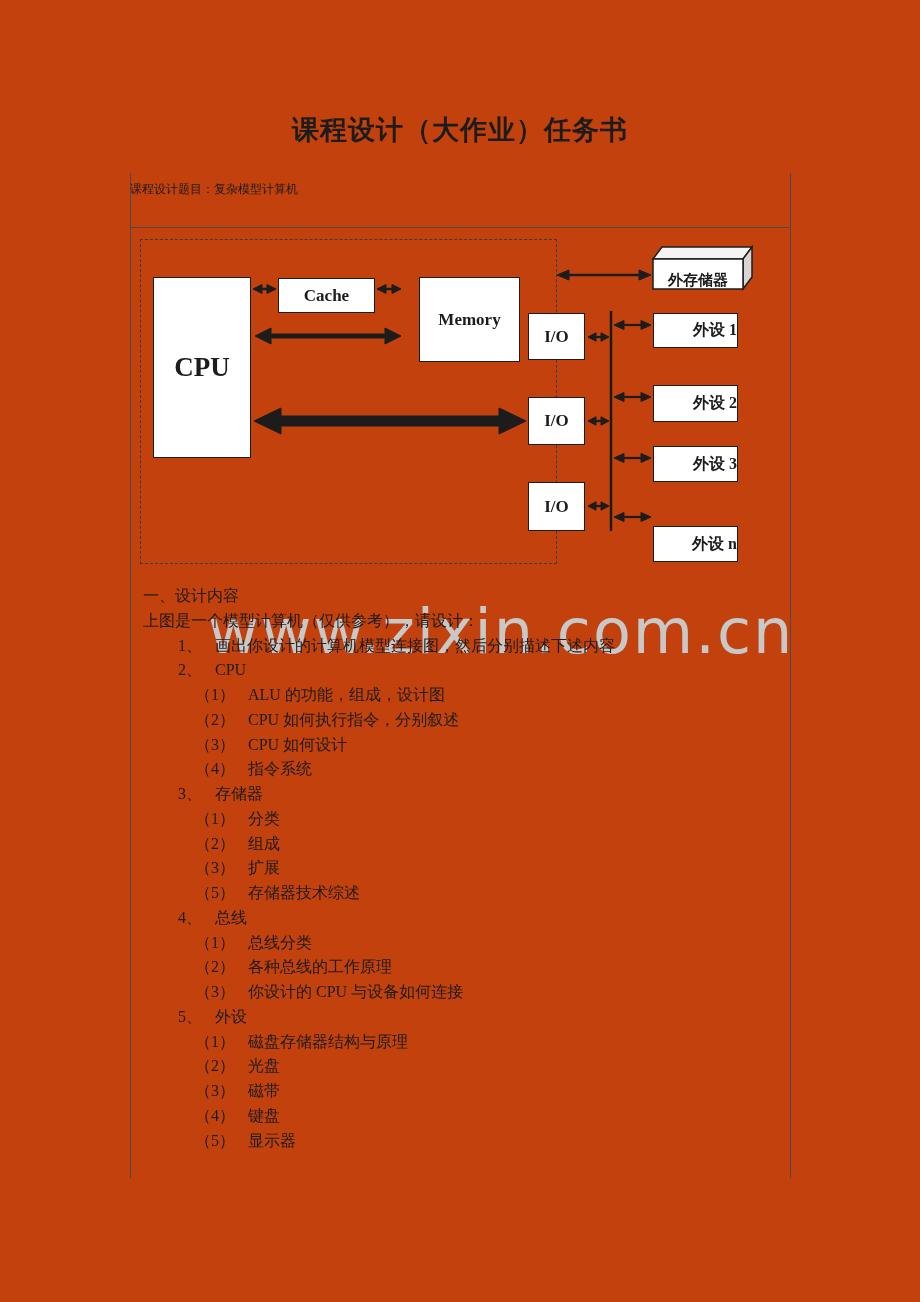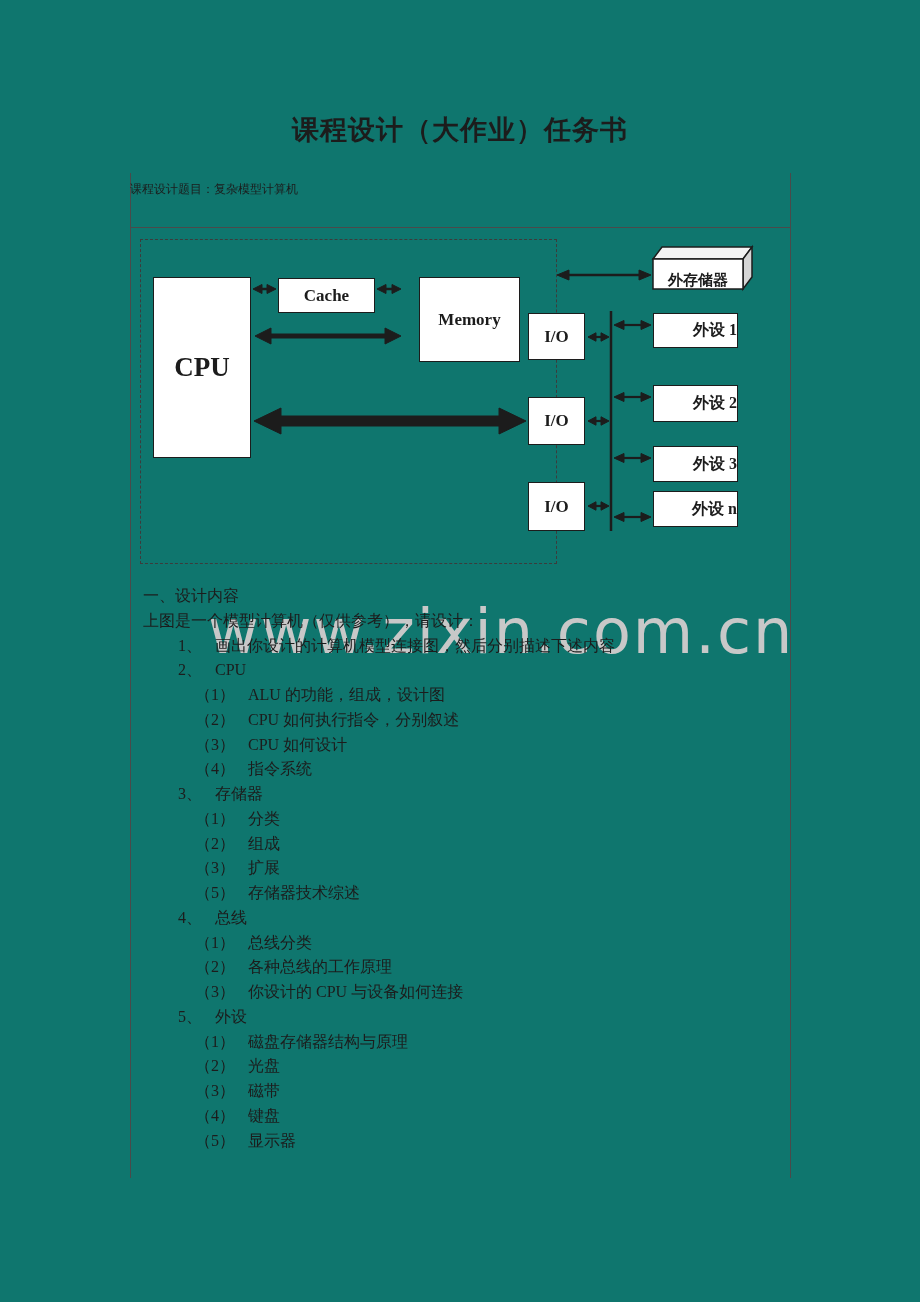--- a/index.html
+++ b/index.html
@@ -2,21 +2,21 @@
 <html><head>
 <meta charset="utf-8">
 <style>
   * { margin:0; padding:0; box-sizing:border-box; }
   html,body { background:#ffffff; }
   body {
     width:920px; height:1302px; position:relative; overflow:hidden;
     font-family:"Liberation Serif","DejaVu Serif",serif;
     color:#1c1c1c;
   }
-  .page { position:absolute; inset:0; background:#0f766e;padding-left:20px; }
+  .page { position:absolute; inset:0; background:#c2410c;padding-left:20px; }
 
   
   .doc-title {
     position:absolute; top:112px; left:0; width:920px;
     text-align:center; font-size:27px; font-weight:bold; letter-spacing:1px;
   }
 
   
   .table-frame {
     position:absolute; left:130px; top:173px; width:661px; height:1005px;
@@ -44,21 +44,21 @@
   .box-cpu    { left:153px; top:277px; width:98px;  height:181px; font-size:27px; }
   .box-cache  { left:278px; top:278px; width:97px;  height:35px;  font-size:17px; }
   .box-memory { left:419px; top:277px; width:101px; height:85px;  font-size:17px; }
   .box-io1    { left:528px; top:313px; width:57px;  height:47px;  font-size:17px; }
   .box-io2    { left:528px; top:397px; width:57px;  height:48px;  font-size:17px; }
   .box-io3    { left:528px; top:482px; width:57px;  height:49px;  font-size:17px; }
   .box-ps     { left:653px; width:85px; height:36px; font-size:16px;justify-content:flex-end; }
   .box-ps1 { top:313px; height:35px; }
   .box-ps2 { top:385px; height:37px; }
   .box-ps3 { top:446px; }
-  .box-psn { top:491px; }
+  .box-psn { top:526px; }
   .ext-label {
     position:absolute; left:653px; top:259px; width:90px; height:42px; z-index:4;
     display:flex; align-items:center; justify-content:center;
     font-weight:bold; font-size:15px; white-space:nowrap;
   }
 
   
   .watermark {
     position:absolute; left:208px; top:595px; z-index:1;
     font-family:"DejaVu Sans","Liberation Sans",sans-serif;

